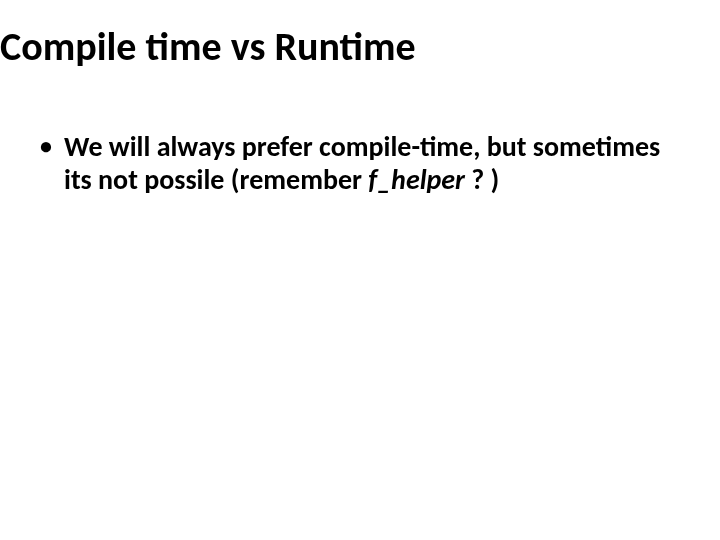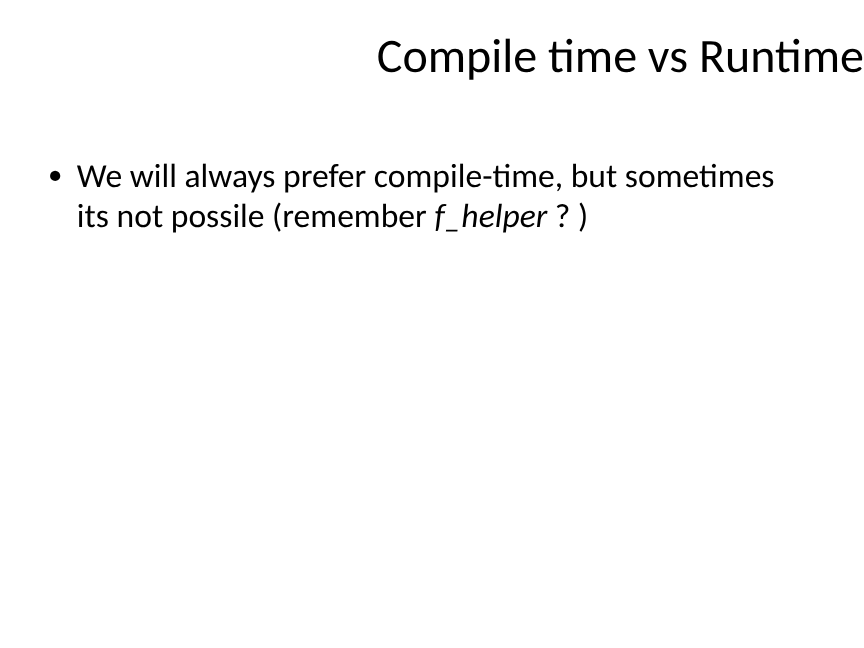--- a/index.html
+++ b/index.html
@@ -16,42 +16,42 @@
     width: 720px;
     height: 540px;
     position: relative;
     box-sizing: border-box;
   }
   .title {
     position: absolute;
     top: 22px;
     left: 0;
     width: 720px;
-    text-align: right;
+    text-align: left;
     font-size: 40px;
-    font-weight: 400;
+    font-weight: 700;
     letter-spacing: 0px;
   }
   .body {
     position: absolute;
     top: 130px;
     left: 36px;
     right: 48px;
   }
   ul.bullets {
     list-style: none;
     margin: 0;
     padding: 0;
   }
   ul.bullets > li {
     position: relative;
     padding-left: 28px;
     font-size: 28px;
     line-height: 1.18;
-    font-weight: 400;
+    font-weight: 700;
   }
   ul.bullets > li::before {
     content: "•";
     position: absolute;
     left: 4px;
     top: 0;
     font-size: 24px;
     line-height: 1.3;
   }
   .bullet-text .seg {

